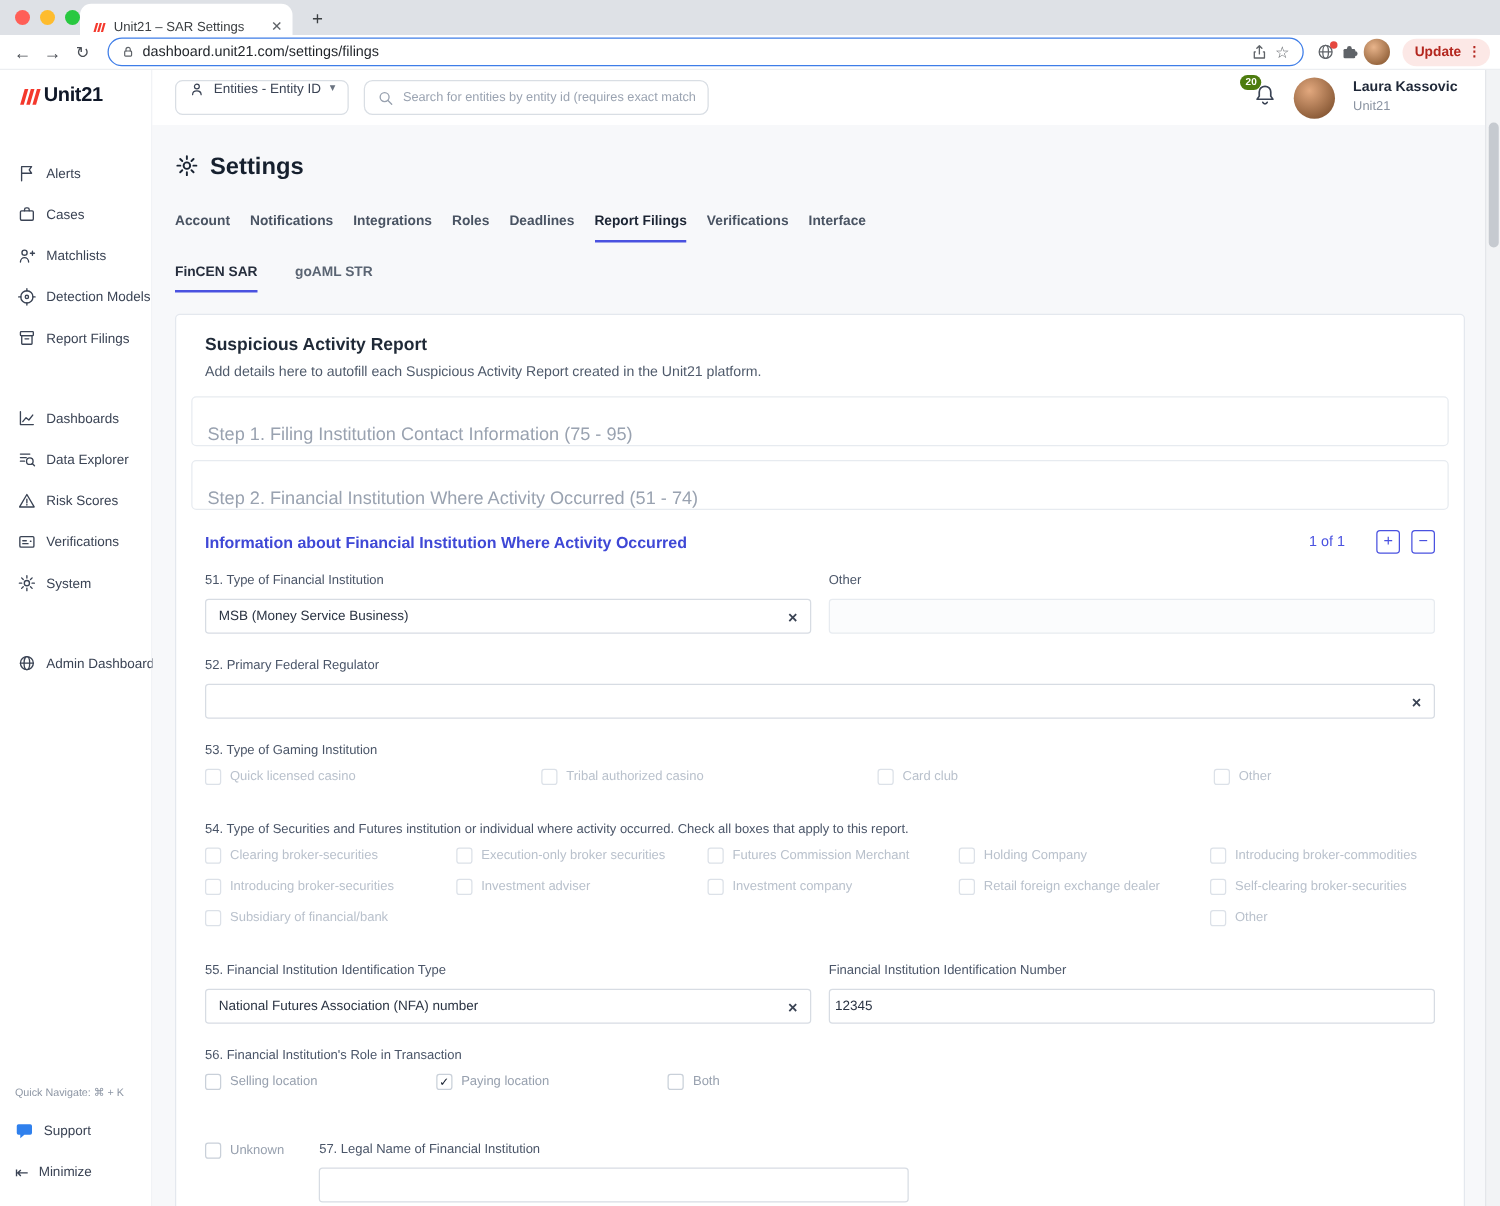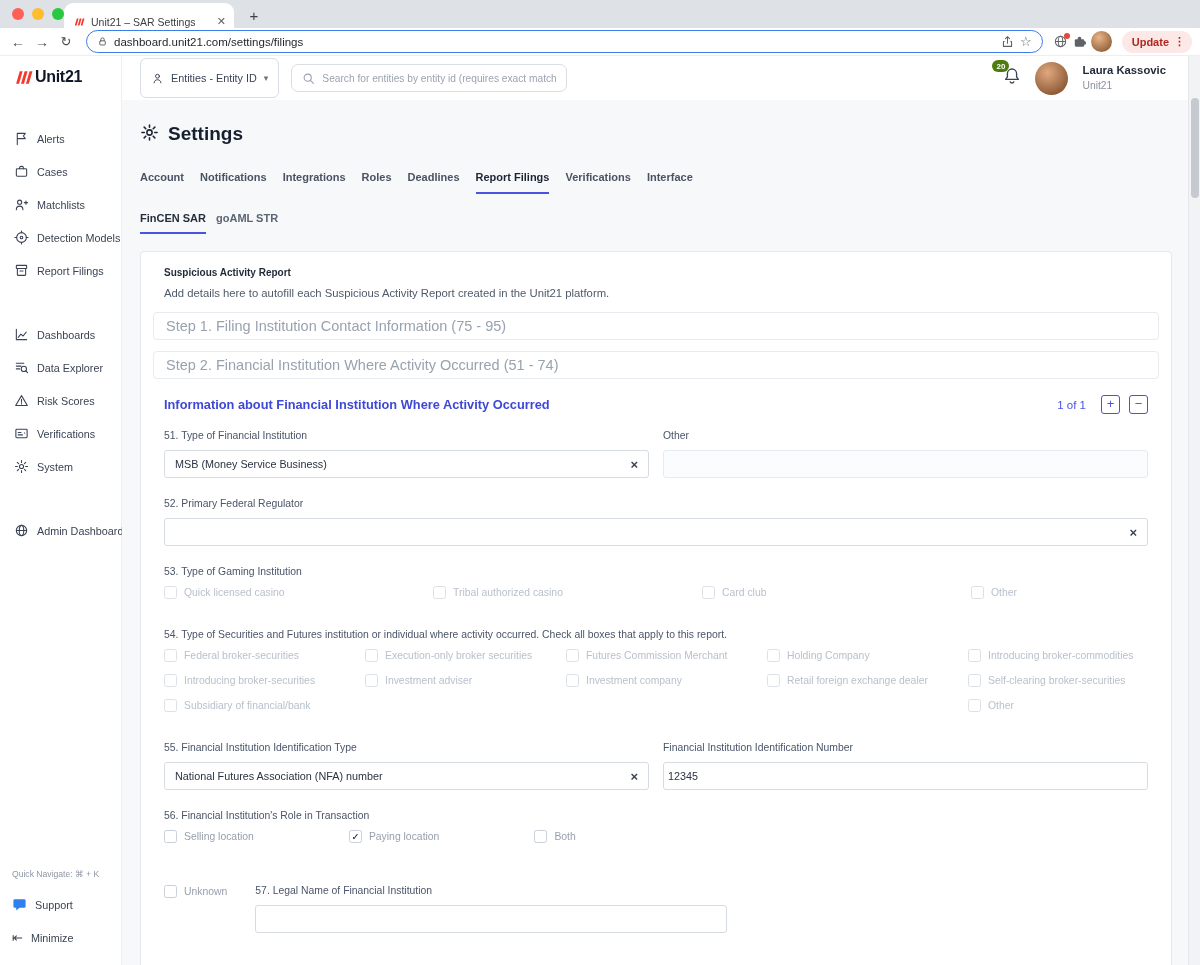--- a/index.html
+++ b/index.html
@@ -37,55 +37,55 @@
   .nicon{width:15px;height:15px;min-width:15px;fill:none;stroke:currentColor;stroke-width:1.15;stroke-linecap:round;stroke-linejoin:round;color:#3A4354}
   .nav-gap{height:31px}
   .side-bottom{margin-top:auto;padding:0 12px}
   .quick-nav{font-size:8.6px;color:#8E97A5;margin-bottom:18px;white-space:nowrap}
   .support-row,.minimize-row{display:flex;align-items:center;gap:8px;font-size:10.8px;color:#3A4354;margin-bottom:18px;cursor:pointer}
   .minimize-row{margin-bottom:4px}
   .min-glyph{font-size:13px;color:#3A4354}
 
   .main{flex:1;display:flex;flex-direction:column;background:#F7F8FA;min-width:0}
   .topbar{height:44px;background:#fff;display:flex;align-items:center;gap:12px;padding:0 22px 0 18px}
-  .entity-dd{height:40px;border:1px solid #D9DEE4;border-radius:6px;display:flex;align-items:center;gap:7px;padding:0 10px;font-size:10.8px;color:#3A4354;background:#fff;cursor:pointer}
+  .entity-dd{height:28px;border:1px solid #D9DEE4;border-radius:6px;display:flex;align-items:flex-start;gap:7px;padding:0 10px;font-size:10.8px;color:#3A4354;background:#fff;cursor:pointer}
   .chev{font-size:9px;color:#6A7380}
   .searchbox{width:276px;height:28px;border:1px solid #D9DEE4;border-radius:7px;display:flex;align-items:center;gap:7px;padding:0 10px;background:#fff}
   .searchbox input{border:none;outline:none;flex:1;font-size:10.2px;font-family:"Liberation Sans",sans-serif;color:#3A4354;background:transparent}
   .searchbox input::placeholder{color:#9AA3B1}
   .top-right{margin-left:auto;display:flex;align-items:center;gap:14px}
   .bellwrap{position:relative;cursor:pointer}
   .badge{position:absolute;top:-7px;left:-11px;background:#4d7c0f;color:#fff;font-size:8px;font-weight:700;padding:1.5px 4px;border-radius:8px}
   .u-avatar{width:33px;height:33px;border-radius:50%;background:radial-gradient(circle at 38% 32%,#E2A87E,#8F5F3B 72%,#6F4728)}
   .user-name{font-size:11.3px;color:#1F2838;font-weight:600;line-height:1.35}
   .user-org{font-size:10.3px;color:#8A93A1;line-height:1.35}
 
   
   .content{flex:1;padding:0 16px 0 18px;overflow:hidden;position:relative}
   .settings-head{margin-top:23px;display:flex;gap:9px}
   .gicon{width:19px;height:19px;fill:none;stroke:#1A2433;stroke-width:1.3;stroke-linecap:round;stroke-linejoin:round}
   .settings-title{font-size:19px;font-weight:700;color:#16202E}
   .tabs{margin-top:26px;display:flex;gap:16px}
   .tab-item{font-size:11px;font-weight:600;color:#495362;padding-bottom:9px;cursor:pointer;white-space:nowrap}
   .tab-item.active{color:#1B2433;border-bottom:2.5px solid #4A52E0}
-  .subtabs{margin-top:18px;display:flex;gap:10px}
+  .subtabs{margin-top:18px;display:flex;gap:30px}
   .subtab{font-size:11px;font-weight:600;color:#5B6573;padding-bottom:8px;cursor:pointer}
   .subtab.active{color:#262E3D;border-bottom:2.5px solid #4A52E0}
 
   .card{margin-top:17px;background:#fff;border:1px solid #E4E8EE;border-radius:4px;padding:15px 12px 40px;height:900px}
   .card-head{padding:0 11px}
-  .sar-title{font-size:10px;font-weight:700;color:#1F2937}
+  .sar-title{font-size:14px;font-weight:700;color:#1F2937}
   .sar-sub{margin-top:9px;font-size:11.3px;color:#4F5A6B}
-  .step-box{margin-top:13px;height:28px;border:1px solid #E7EBF0;border-radius:4px;display:flex;align-items:center;padding:0 12px;font-size:14.5px;color:#99A2B0;cursor:pointer}
+  .step-box{margin-top:13px;height:40px;border:1px solid #E7EBF0;border-radius:4px;display:flex;align-items:flex-end;padding:0 12px;font-size:14.5px;color:#99A2B0;cursor:pointer}
   .step-box.second{margin-top:11px}
 
   .section-row{margin-top:16px;padding:0 11px;display:flex;align-items:center;justify-content:space-between}
   .section-title{font-size:12.8px;font-weight:600;color:#3F48D6}
   .section-right{display:flex;align-items:center;gap:9px}
-  .pagination{font-size:11.5px;color:#4A52E0;margin-right:6px}
+  .pagination{font-size:11.5px;color:#4A52E0;margin-right:16px}
   .sqbtn{width:19px;height:19px;border:1.3px solid #4A52E0;border-radius:3px;color:#4A52E0;font-size:13px;line-height:16px;text-align:center;cursor:pointer;background:#fff}
 
   .field{padding:0 11px}
   .f-label{font-size:10.4px;color:#4A5568;margin-bottom:9px}
   .two-col{display:grid;grid-template-columns:1fr 1fr;column-gap:14px}
   .select{height:28px;border:1px solid #D7DCE3;border-radius:3px;background:#fff;display:flex;align-items:center;padding:0 10px;font-size:10.8px;color:#2A3342;cursor:pointer}
   .select .val{flex:1;white-space:nowrap;overflow:hidden}
   .clear-x{font-size:13px;font-weight:700;color:#3A4354;cursor:pointer;line-height:1}
   .tinput{width:100%;height:28px;border:1px solid #D7DCE3;border-radius:3px;padding:0 4px;font-size:10.8px;color:#2A3342;font-family:"Liberation Sans",sans-serif;outline:none;background:#fff}
   .tinput:disabled,.tinput.disabled{border-color:#E7EBF0;background:#FBFCFD}
@@ -415,21 +415,21 @@
                   <span class="cb-label">Other</span>
                 </span>
             </div>
           </div>
 
           <div class="field mt30">
             <div class="f-label">54. Type of Securities and Futures institution or individual where activity occurred. Check all boxes that apply to this report.</div>
             <div class="grid5">
               <span class="cb-row">
                   <span class="cb"></span>
-                  <span class="cb-label">Federal broker-securities</span>
+                  <span class="cb-label">Clearing broker-securities</span>
                 </span>
               <span class="cb-row">
                   <span class="cb"></span>
                   <span class="cb-label">Execution-only broker securities</span>
                 </span>
               <span class="cb-row">
                   <span class="cb"></span>
                   <span class="cb-label">Futures Commission Merchant</span>
                 </span>
               <span class="cb-row">

